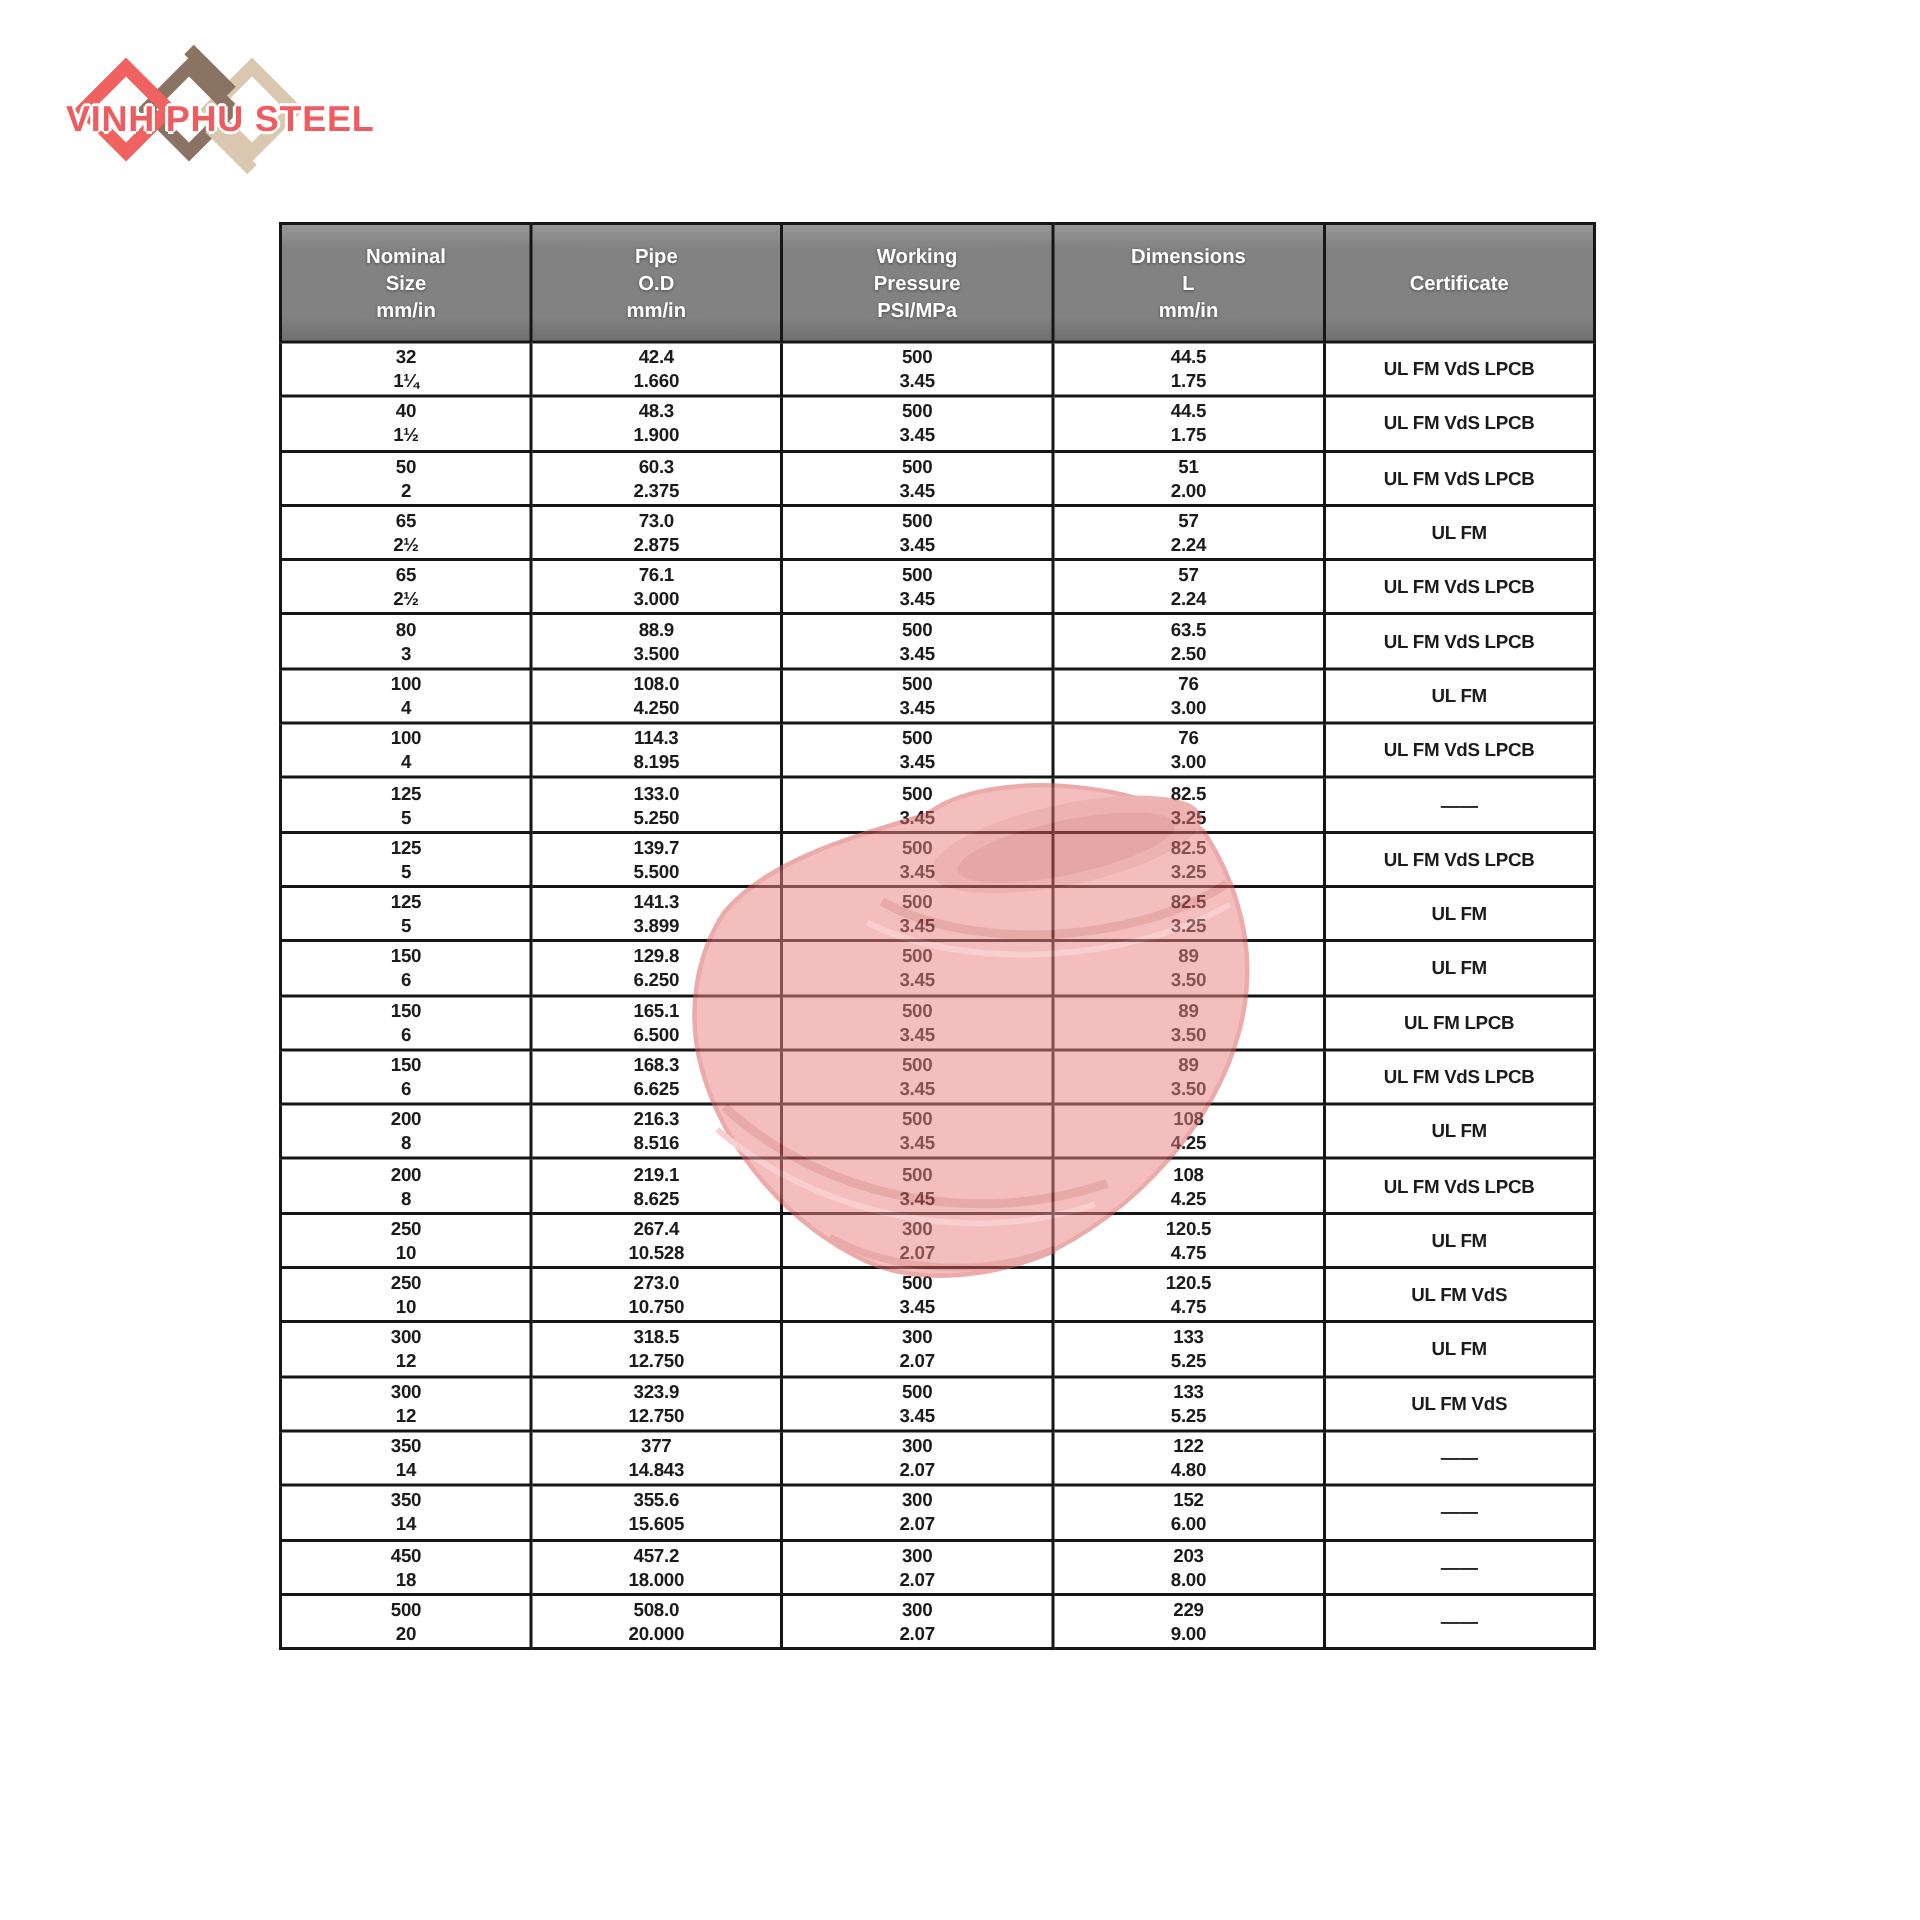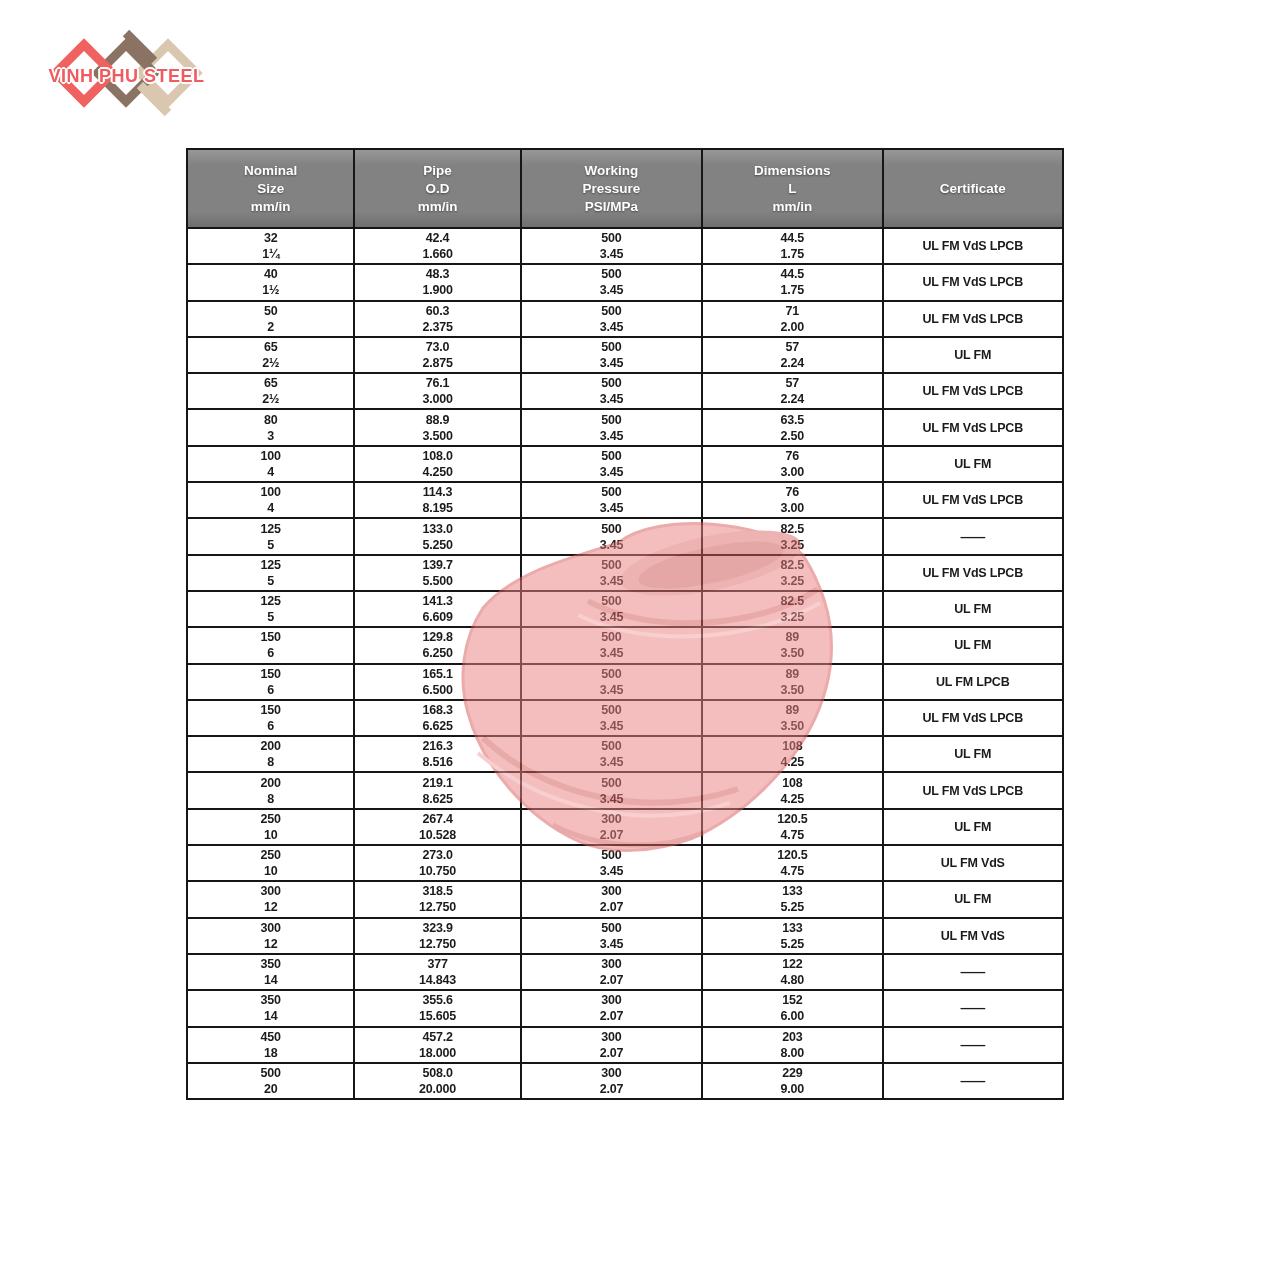--- a/index.html
+++ b/index.html
@@ -8,21 +8,21 @@
     font-family:"Liberation Sans",sans-serif;
     position:relative;overflow:hidden;
   }
   .page{position:absolute;inset:0;background:#fff;}
 
   
   .logo{position:absolute;left:44px;top:20px;width:165px;height:108px;}
   .logo svg{position:absolute;left:0;top:0;}
   .logo-text{
     position:absolute;left:0px;top:46px;width:165px;text-align:center;
-    font-size:18px;font-weight:800;letter-spacing:.5px;color:#ef5c60;
+    font-size:24px;font-weight:800;letter-spacing:.5px;color:#ef5c60;
     text-shadow:
       -2px 0 0 #fff, 2px 0 0 #fff, 0 -2px 0 #fff, 0 2px 0 #fff,
       -1px -1px 0 #fff, 1px -1px 0 #fff, -1px 1px 0 #fff, 1px 1px 0 #fff;
     white-space:nowrap;
   }
 
   
   table.spec{
     position:absolute;left:186px;top:148px;width:878px;
     border-collapse:collapse;table-layout:fixed;
@@ -155,21 +155,21 @@
     </td>
     <td>
       <div class="v">60.3</div>
       <div class="v">2.375</div>
     </td>
     <td>
       <div class="v">500</div>
       <div class="v">3.45</div>
     </td>
     <td>
-      <div class="v">71</div>
+      <div class="v">51</div>
       <div class="v">2.00</div>
     </td>
     <td>
       <div class="cert">UL FM VdS LPCB</div>
     </td>
   </tr>
         <tr>
     <td>
       <div class="v">65</div>
       <div class="v">2½</div>
@@ -316,21 +316,21 @@
       <div class="cert">UL FM VdS LPCB</div>
     </td>
   </tr>
         <tr>
     <td>
       <div class="v">125</div>
       <div class="v">5</div>
     </td>
     <td>
       <div class="v">141.3</div>
-      <div class="v">6.609</div>
+      <div class="v">3.899</div>
     </td>
     <td>
       <div class="v">500</div>
       <div class="v">3.45</div>
     </td>
     <td>
       <div class="v">82.5</div>
       <div class="v">3.25</div>
     </td>
     <td>

